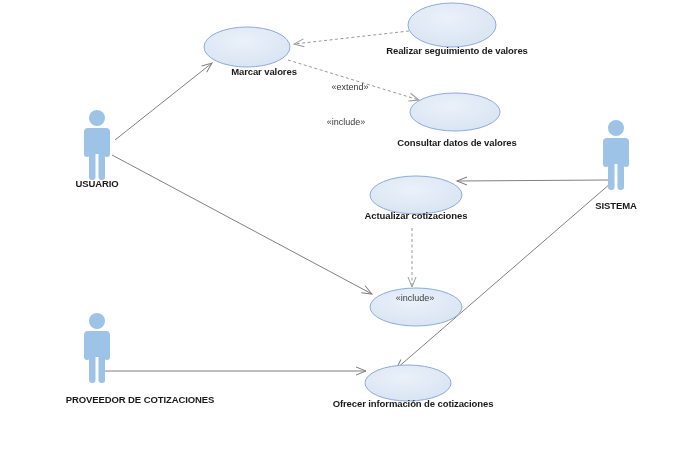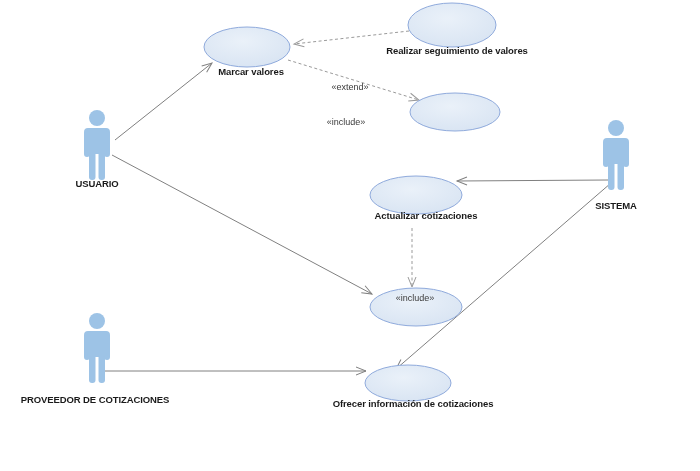--- a/index.html
+++ b/index.html
@@ -124,35 +124,36 @@
       <g transform="translate(97,313)">
         <circle cx="0" cy="8" r="8" fill="#9dc3e6"></circle>
         <path d="M -13,22 Q -13,18 -9,18 L 9,18 Q 13,18 13,22 L 13,44 Q 13,47 10,47 Q 7,47 7,44 L 7,28 L -7,28 L -7,44 Q -7,47 -10,47 Q -13,47 -13,44 Z" fill="#9dc3e6"></path>
         <rect x="-8" y="30" width="6.5" height="40" rx="3" fill="#9dc3e6"></rect>
         <rect x="1.5" y="30" width="6.5" height="40" rx="3" fill="#9dc3e6"></rect>
         <rect x="-10" y="18" width="20" height="26" rx="4" fill="#9dc3e6"></rect>
       </g>
     </g>
   </svg>
 
-  <div class="uc-label" style="left:4px;top:66px;width:494px;">Marcar valores</div>
+  <div class="uc-label" style="left:17px;top:66px;width:494px;">Marcar valores</div>
 
   <div class="uc-label" style="left:302px;top:45px;width:310px;">Realizar seguimiento de valores</div>
 
+  <div class="uc-label" style="left:307px;top:137px;width:300px;">Consultar datos de valores</div>
 
-  <div class="uc-label" style="left:276px;top:210px;width:300px;">Actualizar cotizaciones</div>
+  <div class="uc-label" style="left:266px;top:210px;width:300px;">Actualizar cotizaciones</div>
 
 
   <div class="uc-label" style="left:263px;top:398px;width:300px;">Ofrecer información de cotizaciones</div>
 
   <div class="actor-label" style="left:0;top:178px;width:194px;">USUARIO</div>
 
   <div class="actor-label" style="left:516px;top:200px;width:200px;">SISTEMA</div>
 
-  <div class="actor-label" style="left:0;top:394px;width:190px;">PROVEEDOR DE COTIZACIONES</div>
+  <div class="actor-label" style="left:0;top:394px;width:190px;padding-left:45px;">PROVEEDOR DE COTIZACIONES</div>
 
   <div class="stereo-label" style="left:300px;top:36px;width:100px;">«extend»</div>
 
   <div class="stereo-label" style="left:296px;top:71px;width:100px;">«include»</div>
 
   <div class="stereo-label" style="left:365px;top:247px;width:100px;">«include»</div>
 
 </div>
 
 </body></html>

